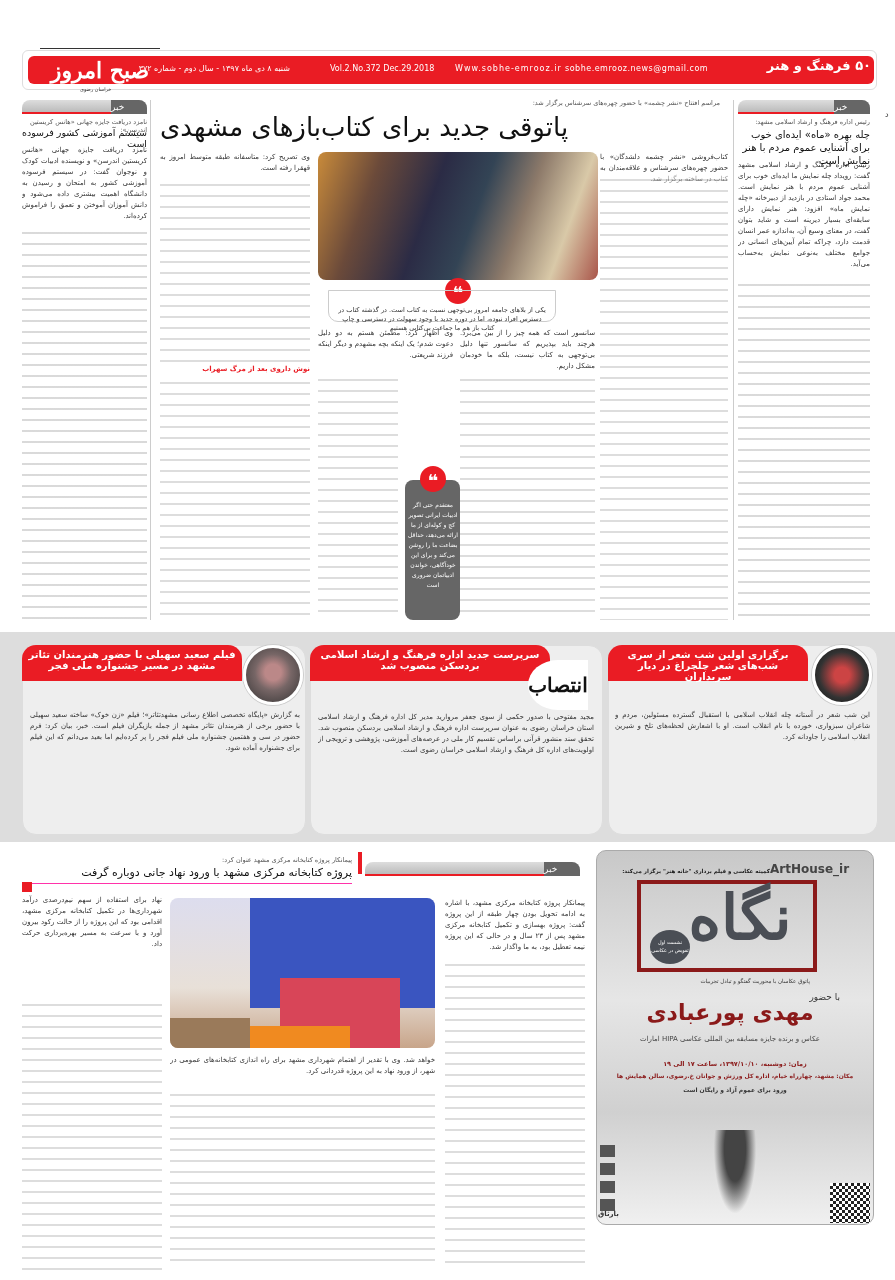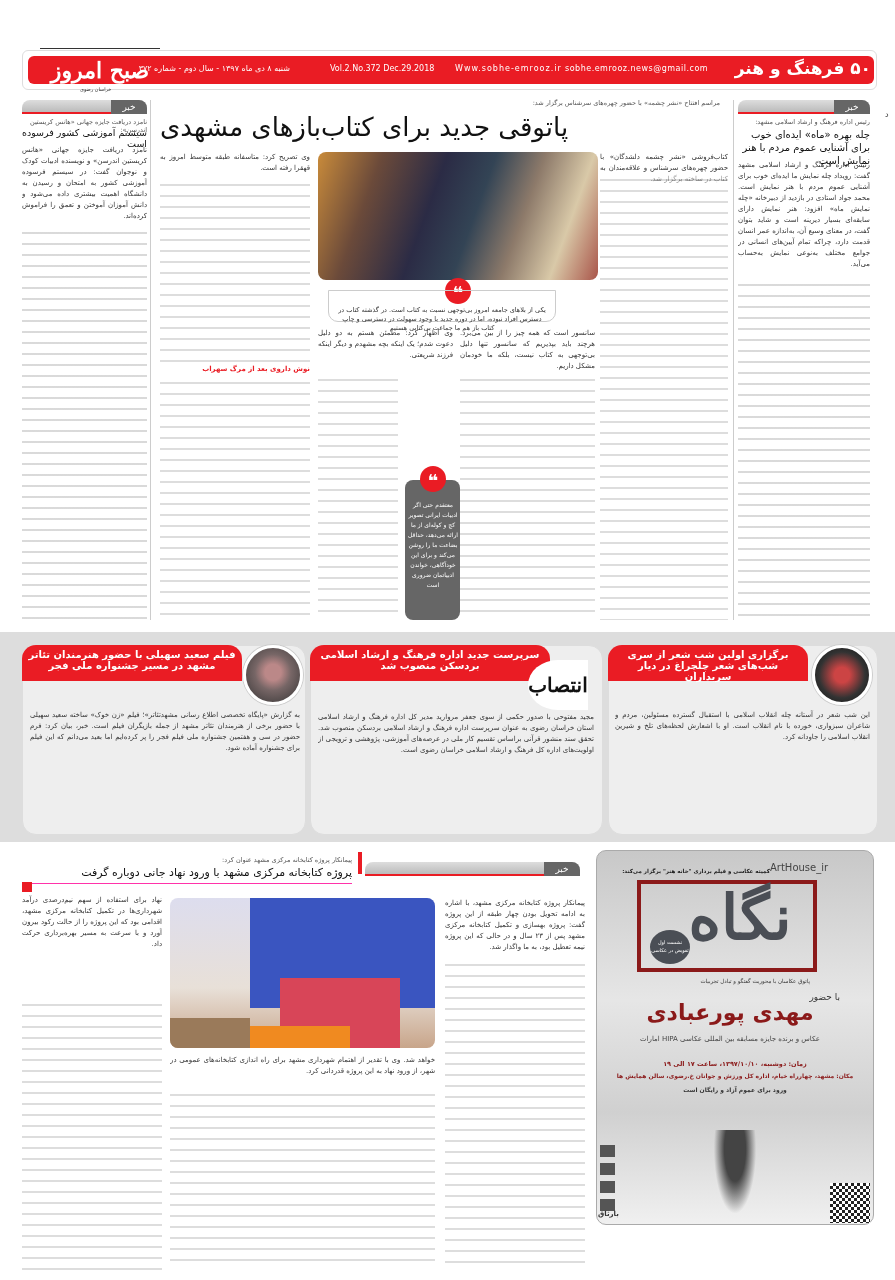--- a/index.html
+++ b/index.html
@@ -4,24 +4,24 @@
 <style>
 *{box-sizing:border-box;margin:0;padding:0}
 body{width:895px;height:1280px;background:#fff;font-family:"DejaVu Sans",sans-serif;overflow:hidden;position:relative;color:#222}
 .abs{position:absolute}
 .rtl{direction:rtl;text-align:right}
 
 #masthead{left:22px;top:50px;width:855px;height:40px;border:1px solid #ddd;border-radius:6px;background:#fff}
 #redbar{left:28px;top:56px;width:846px;height:28px;background:#ea1c24;border-radius:6px}
 #logo{left:30px;top:52px;width:140px;height:36px;display:flex;align-items:center;justify-content:center;color:#fff;font-weight:bold;font-size:22px;font-family:"DejaVu Serif",serif}
 .hdrtxt{color:#fff;font-size:8px;top:64px;white-space:nowrap}
-#section{right:24px;top:58px;color:#fff;font-weight:bold;font-size:17px;direction:rtl}
+#section{right:24px;top:58px;color:#fff;font-weight:bold;font-size:13px;direction:rtl}
 
 .tab{height:14px;background:linear-gradient(#ddd,#bbb);border-bottom:2px solid #ea1c24;border-radius:8px 8px 0 0}
-.tabl{position:absolute;right:0;top:0;height:14px;width:36px;background:#666;color:#fff;font-size:9px;line-height:14px;text-align:center;border-radius:0 8px 0 0}
+.tabl{position:absolute;right:0;top:0;height:14px;width:36px;background:#666;color:#fff;font-size:9px;line-height:14px;border-radius:0 8px 0 0}
 .kicker{font-size:6.5px;color:#555}
 .hl{font-weight:normal;color:#111}
 .body{font-size:7px;line-height:11px;color:#333;text-align:justify;direction:rtl}
 .lines{background:repeating-linear-gradient(#fff 0 4px,#bbb 4px 6px,#fff 6px 11px)}
 
 .box{background:#eee;border:1px solid #ddd;border-radius:14px}
 .rbanner{background:#ea1c24;color:#fff;font-weight:bold;font-size:10px;text-align:center;border-radius:14px 14px 0 0;padding:4px 6px;direction:rtl}
 .circ{border-radius:50%;border:3px solid #fff;box-shadow:0 0 0 1px #ccc;overflow:hidden}
 .quoteicon{width:26px;height:26px;border-radius:50%;background:#ea1c24;color:#fff;font-weight:bold;font-size:18px;line-height:30px;text-align:center}
 </style>
@@ -110,21 +110,21 @@
 </div>
 <div class="abs body" style="left:22px;top:895px;width:140px;height:370px;overflow:hidden">نهاد برای استفاده از سهم نیم‌درصدی درآمد شهرداری‌ها در تکمیل کتابخانه مرکزی مشهد، اقدامی بود که این پروژه را از حالت رکود بیرون آورد و با سرعت به مسیر بهره‌برداری حرکت داد.</div>
 <div class="abs body" style="left:445px;top:898px;width:140px;height:370px;overflow:hidden">پیمانکار پروژه کتابخانه مرکزی مشهد، با اشاره به ادامه تحویل بودن چهار طبقه از این پروژه گفت: پروژه بهسازی و تکمیل کتابخانه مرکزی مشهد پس از ۲۳ سال و در حالی که این پروژه نیمه تعطیل بود، به ما واگذار شد.</div>
 <div class="abs lines" style="left:445px;top:960px;width:140px;height:310px;opacity:.5"></div>
 <div class="abs body" style="left:170px;top:1055px;width:265px;height:215px;overflow:hidden">خواهد شد. وی با تقدیر از اهتمام شهرداری مشهد برای راه اندازی کتابخانه‌های عمومی در شهر، از ورود نهاد به این پروژه قدردانی کرد.</div>
 <div class="abs lines" style="left:22px;top:1000px;width:140px;height:270px;opacity:.5"></div>
 <div class="abs lines" style="left:170px;top:1090px;width:265px;height:180px;opacity:.5"></div>
 
 <div class="abs" style="left:596px;top:850px;width:278px;height:375px;border:1px solid #aaa;border-radius:10px;background:linear-gradient(#c8c8c8,#e6e6e6 40%,#d0d0d0 70%,#f0f0f0)"></div>
 <div class="abs rtl" style="left:610px;top:868px;width:160px;font-size:5.5px;color:#222;font-weight:bold">کمیته عکاسی و فیلم برداری "خانه هنر" برگزار می‌کند:</div>
-<div class="abs" style="left:770px;top:862px;font-size:10px;color:#444;font-weight:normal">ArtHouse_ir</div>
+<div class="abs" style="left:770px;top:862px;font-size:12px;color:#444;font-weight:bold">ArtHouse_ir</div>
 <div class="abs" style="left:637px;top:880px;width:180px;height:92px;border:4px solid #8b1a1a"></div>
 <div class="abs" style="left:660px;top:868px;width:160px;font-family:'DejaVu Serif',serif;font-size:62px;font-weight:bold;line-height:100px;color:#4a4e55;text-align:center">نگاه</div>
 <div class="abs rtl" style="left:650px;top:930px;width:40px;height:34px;border-radius:50%;background:#4a4e55;color:#fff;font-size:5px;text-align:center;padding-top:8px;line-height:8px">
     <div>نشست اول</div>
     <div>تفویض در عکاسی</div>
   </div>
 <div class="abs rtl" style="left:610px;top:978px;width:200px;font-size:5.5px;color:#333">پاتوق عکاسان با محوریت گفتگو و تبادل تجربیات</div>
 <div class="abs rtl" style="left:760px;top:992px;width:80px;font-size:9px;color:#333;text-align:right">با حضور</div>
 <div class="abs rtl" style="left:620px;top:1000px;width:220px;font-size:22px;font-weight:bold;color:#8b1a1a;text-align:center">مهدی پورعبادی</div>
 <div class="abs rtl" style="left:615px;top:1035px;width:230px;font-size:7px;color:#444;text-align:center">عکاس و برنده جایزه مسابقه بین المللی عکاسی HIPA امارات</div>

